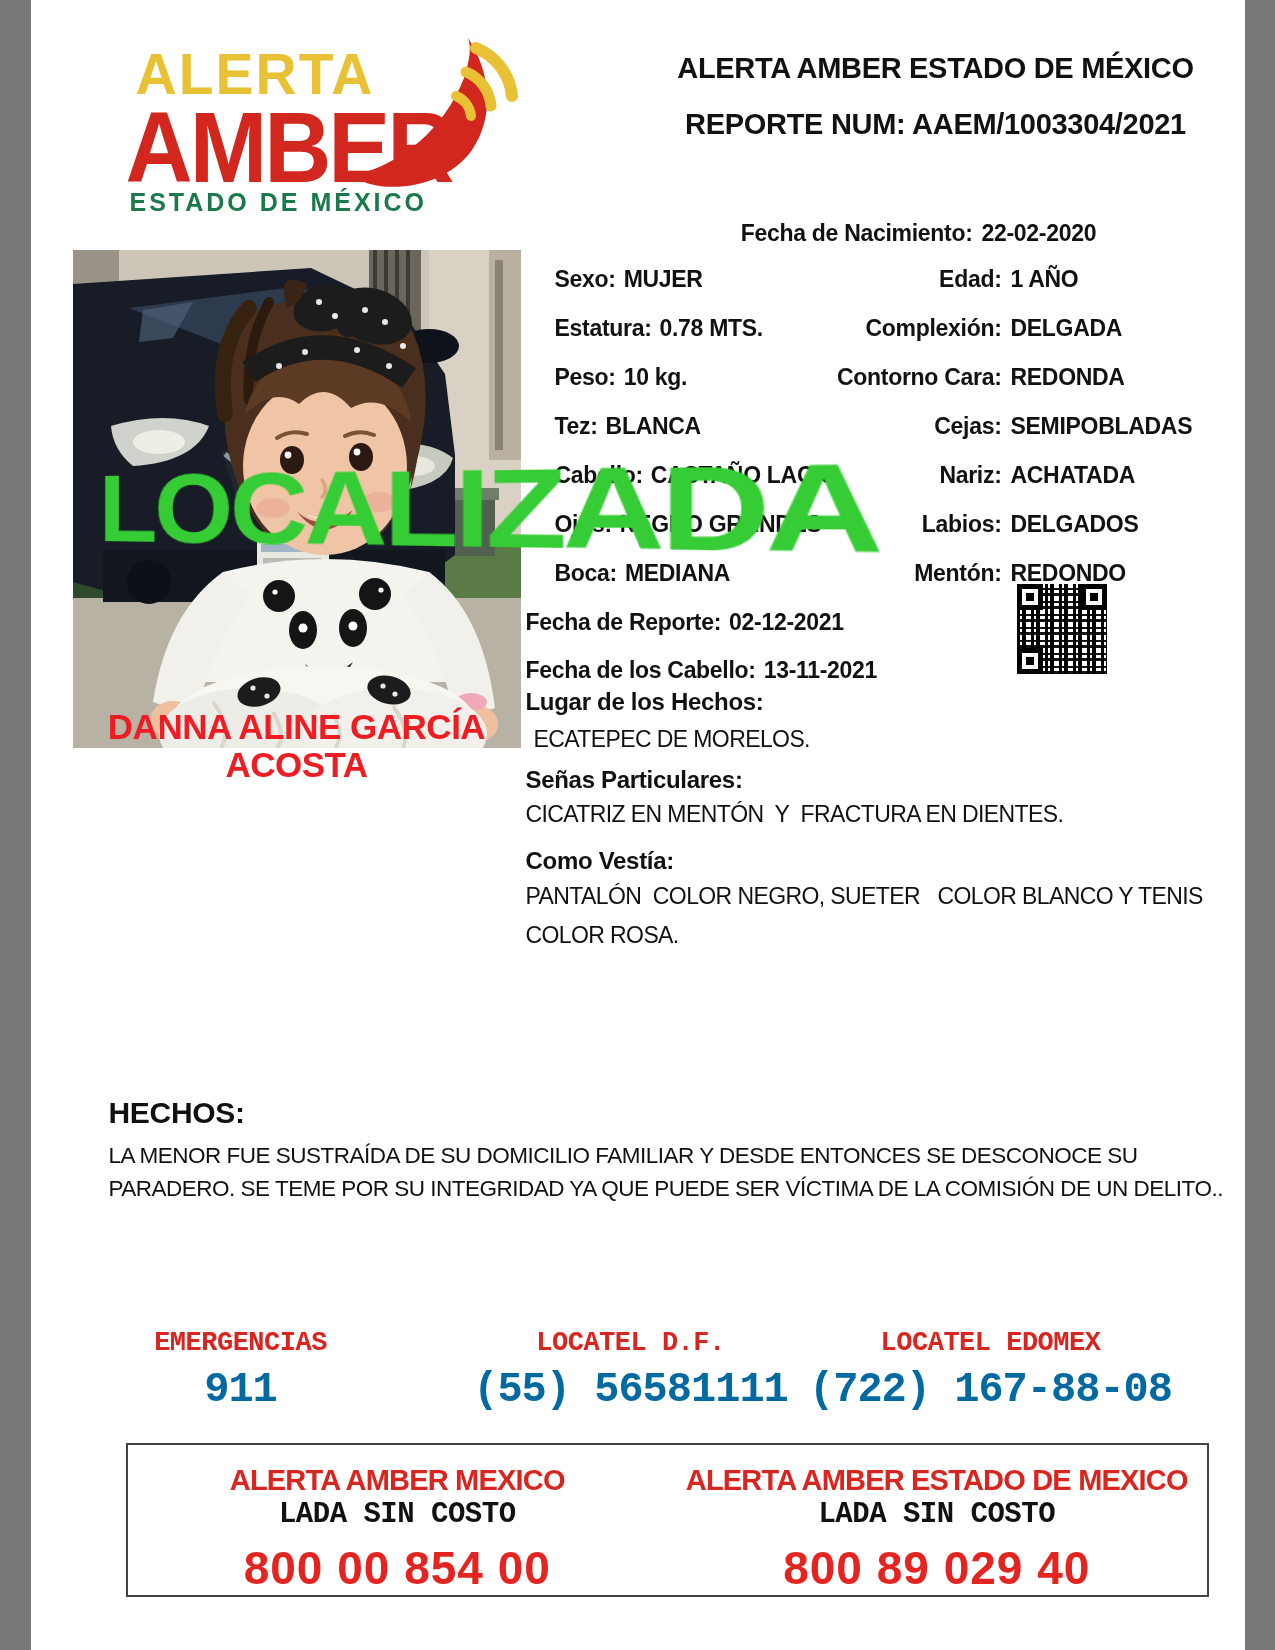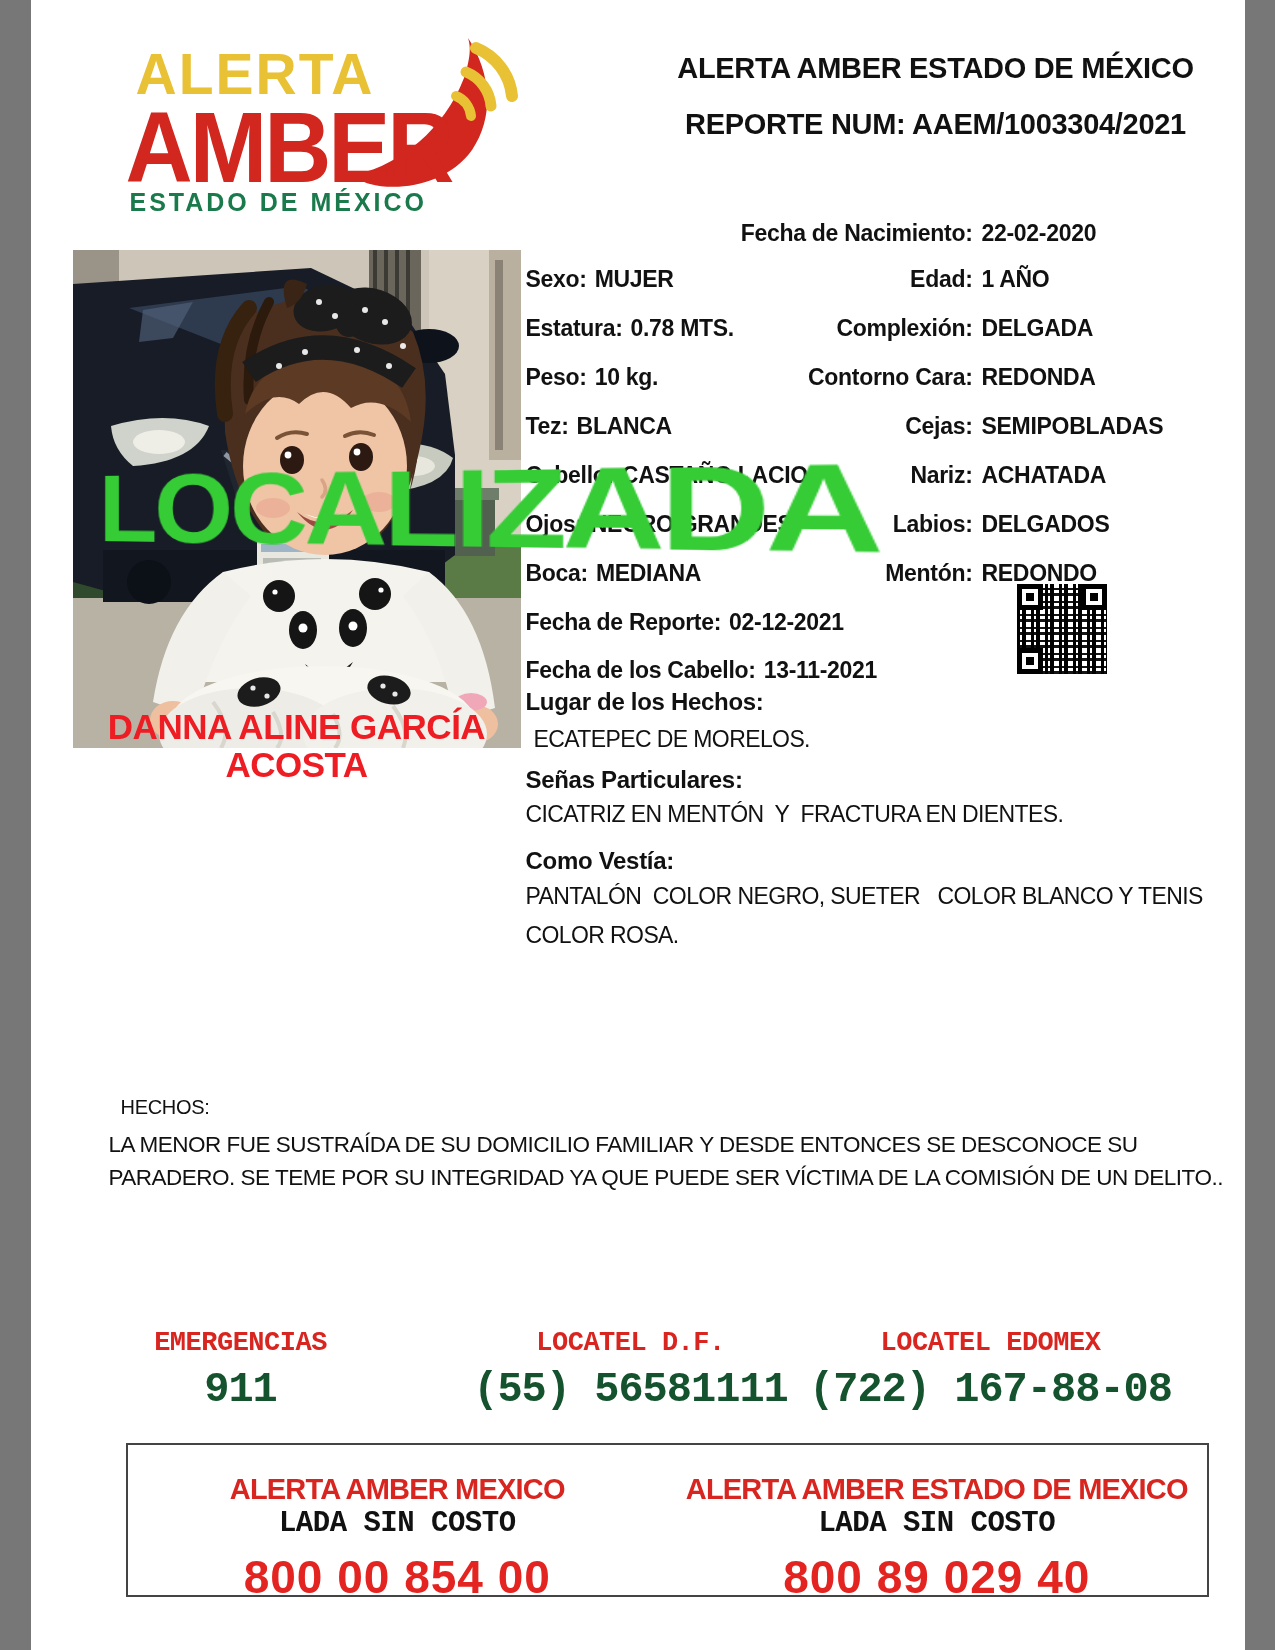--- a/index.html
+++ b/index.html
@@ -32,21 +32,21 @@
   
   .name{position:absolute;left:42px;top:708px;width:448px;text-align:center;
         color:#ee1c23;font-weight:bold;font-size:35px;line-height:38px;letter-spacing:-0.5px;}
 
   
   .fields{position:absolute;left:495px;top:212px;width:660px;font-weight:bold;
           font-size:23px;letter-spacing:-0.3px;}
   .birthrow{display:grid;grid-template-columns:447px 1fr;height:43px;align-items:center;}
   .birthrow .rlab{text-align:right;}
   .birthrow .rval{padding-left:9px;}
-  .frow{display:grid;grid-template-columns:272px 175px 1fr;height:49px;align-items:center;}
+  .frow{display:grid;grid-template-columns:272px 175px 1fr;height:49px;align-items:center;margin-left:29px;}
   .frow .lcell{white-space:nowrap;}
   .frow .rlab{text-align:right;white-space:nowrap;}
   .frow .rval{padding-left:9px;white-space:nowrap;}
   .srow{display:block;height:48px;line-height:48px;white-space:nowrap;}
   .lab{margin-right:8px;}
 
   
   .qr{position:absolute;left:986px;top:584px;width:90px;height:90px;background-color:#fff;
       background-image:
         repeating-linear-gradient(0deg, rgba(0,0,0,.92) 0 3px, transparent 3px 6px, rgba(0,0,0,.92) 6px 8px, transparent 8px 13px),
@@ -62,35 +62,35 @@
   .sec-text{font-size:23px;letter-spacing:-0.6px;white-space:pre-wrap;}
   .lugar-line{padding-left:8px;line-height:38px;}
   .lugar .sec-label{margin-bottom:4px;}
   .senas{margin-top:8px;}
   .senas .sec-text{line-height:30px;margin-top:5px;}
   .vestia{margin-top:18px;}
   .vestia .sec-text{line-height:35px;margin-top:4px;}
 
   
   .hechos{position:absolute;left:78px;top:1096px;width:1142px;}
-  .hechos .h-label{font-weight:normal;font-size:20px;letter-spacing:-0.3px;margin-bottom:9px;margin-left:12px;}
+  .hechos .h-label{font-weight:bold;font-size:30px;letter-spacing:-0.3px;margin-bottom:9px;}
   .hechos .h-text{font-size:22.5px;line-height:33px;letter-spacing:-0.5px;}
 
   
   .contact{position:absolute;text-align:center;top:1328px;font-family:Liberation Mono, monospace;}
   .contact.c1{left:60px;width:300px;}
   .contact.c2{left:415px;width:370px;}
   .contact.c3{left:775px;width:370px;}
   .contact .cl{color:#d9251f;font-weight:bold;font-size:27px;letter-spacing:-0.5px;}
-  .contact .cn{color:#14532d;font-weight:bold;font-size:42px;margin-top:8px;letter-spacing:-1px;}
+  .contact .cn{color:#0369a1;font-weight:bold;font-size:42px;margin-top:8px;letter-spacing:-1px;}
 
   
   .footer{position:absolute;left:95px;top:1443px;width:1083px;height:154px;
           border:2px solid #444;display:flex;box-sizing:border-box;background:#fff;}
-  .fcol{flex:1;text-align:center;padding-top:28px;}
+  .fcol{flex:1;text-align:center;padding-top:19px;}
   .ft{color:#d9251f;font-weight:bold;font-size:29px;letter-spacing:-0.8px;}
   .fs{color:#111;font-weight:bold;font-size:29px;margin-top:1px;letter-spacing:-0.5px;font-family:Liberation Mono, monospace;}
   .fn{color:#e32420;font-weight:bold;font-size:46px;margin-top:10px;letter-spacing:1px;}
 </style>
 </head>
 <body>
 
 <div class="page">
 
   <div class="logo">

